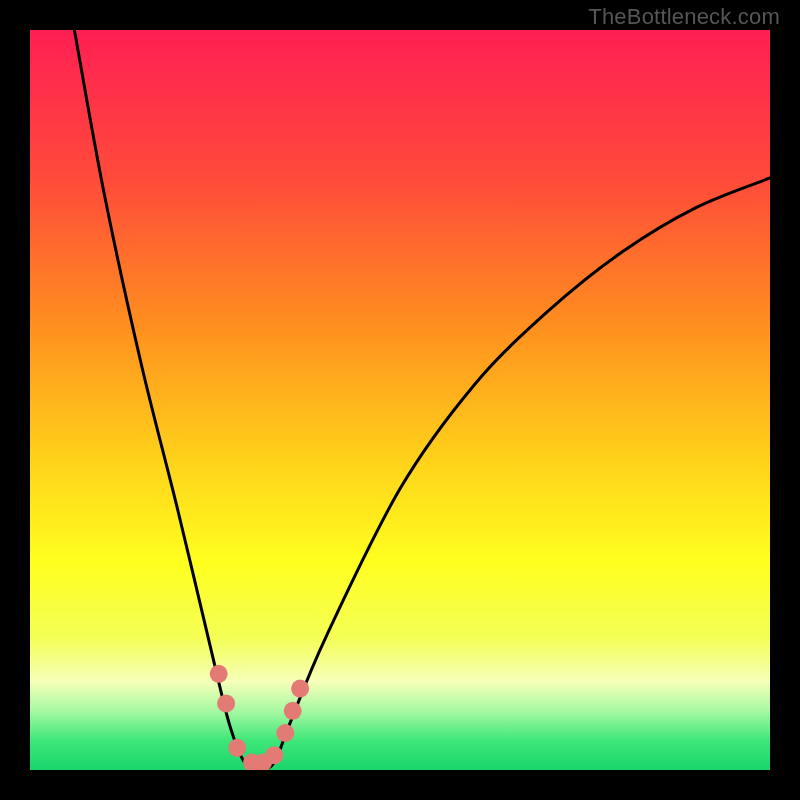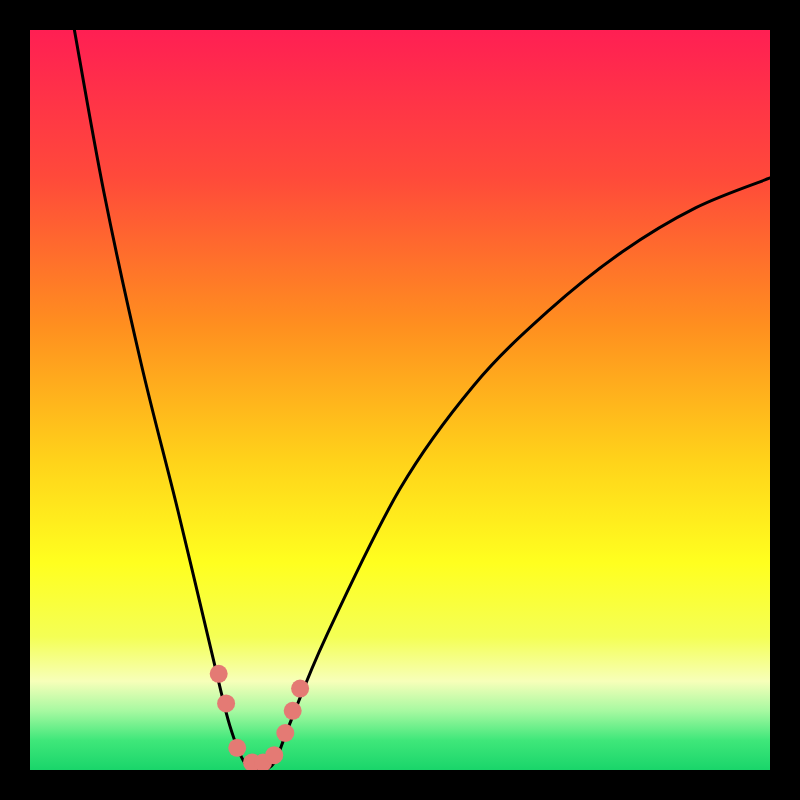--- a/index.html
+++ b/index.html
@@ -79,13 +79,14 @@
           <circle cx="207.20000000000002" cy="717.8" r="9" fill="#e47a74"></circle>
           <circle cx="222" cy="732.6" r="9" fill="#e47a74"></circle>
           <circle cx="233.1" cy="732.6" r="9" fill="#e47a74"></circle>
           <circle cx="244.20000000000002" cy="725.2" r="9" fill="#e47a74"></circle>
           <circle cx="255.29999999999998" cy="703" r="9" fill="#e47a74"></circle>
           <circle cx="262.7" cy="680.8" r="9" fill="#e47a74"></circle>
           <circle cx="270.09999999999997" cy="658.6" r="9" fill="#e47a74"></circle>
         </g>
     </svg>
   </div>
+  <div class="watermark">TheBottleneck.com</div>
 </div>
 
 </body></html>

